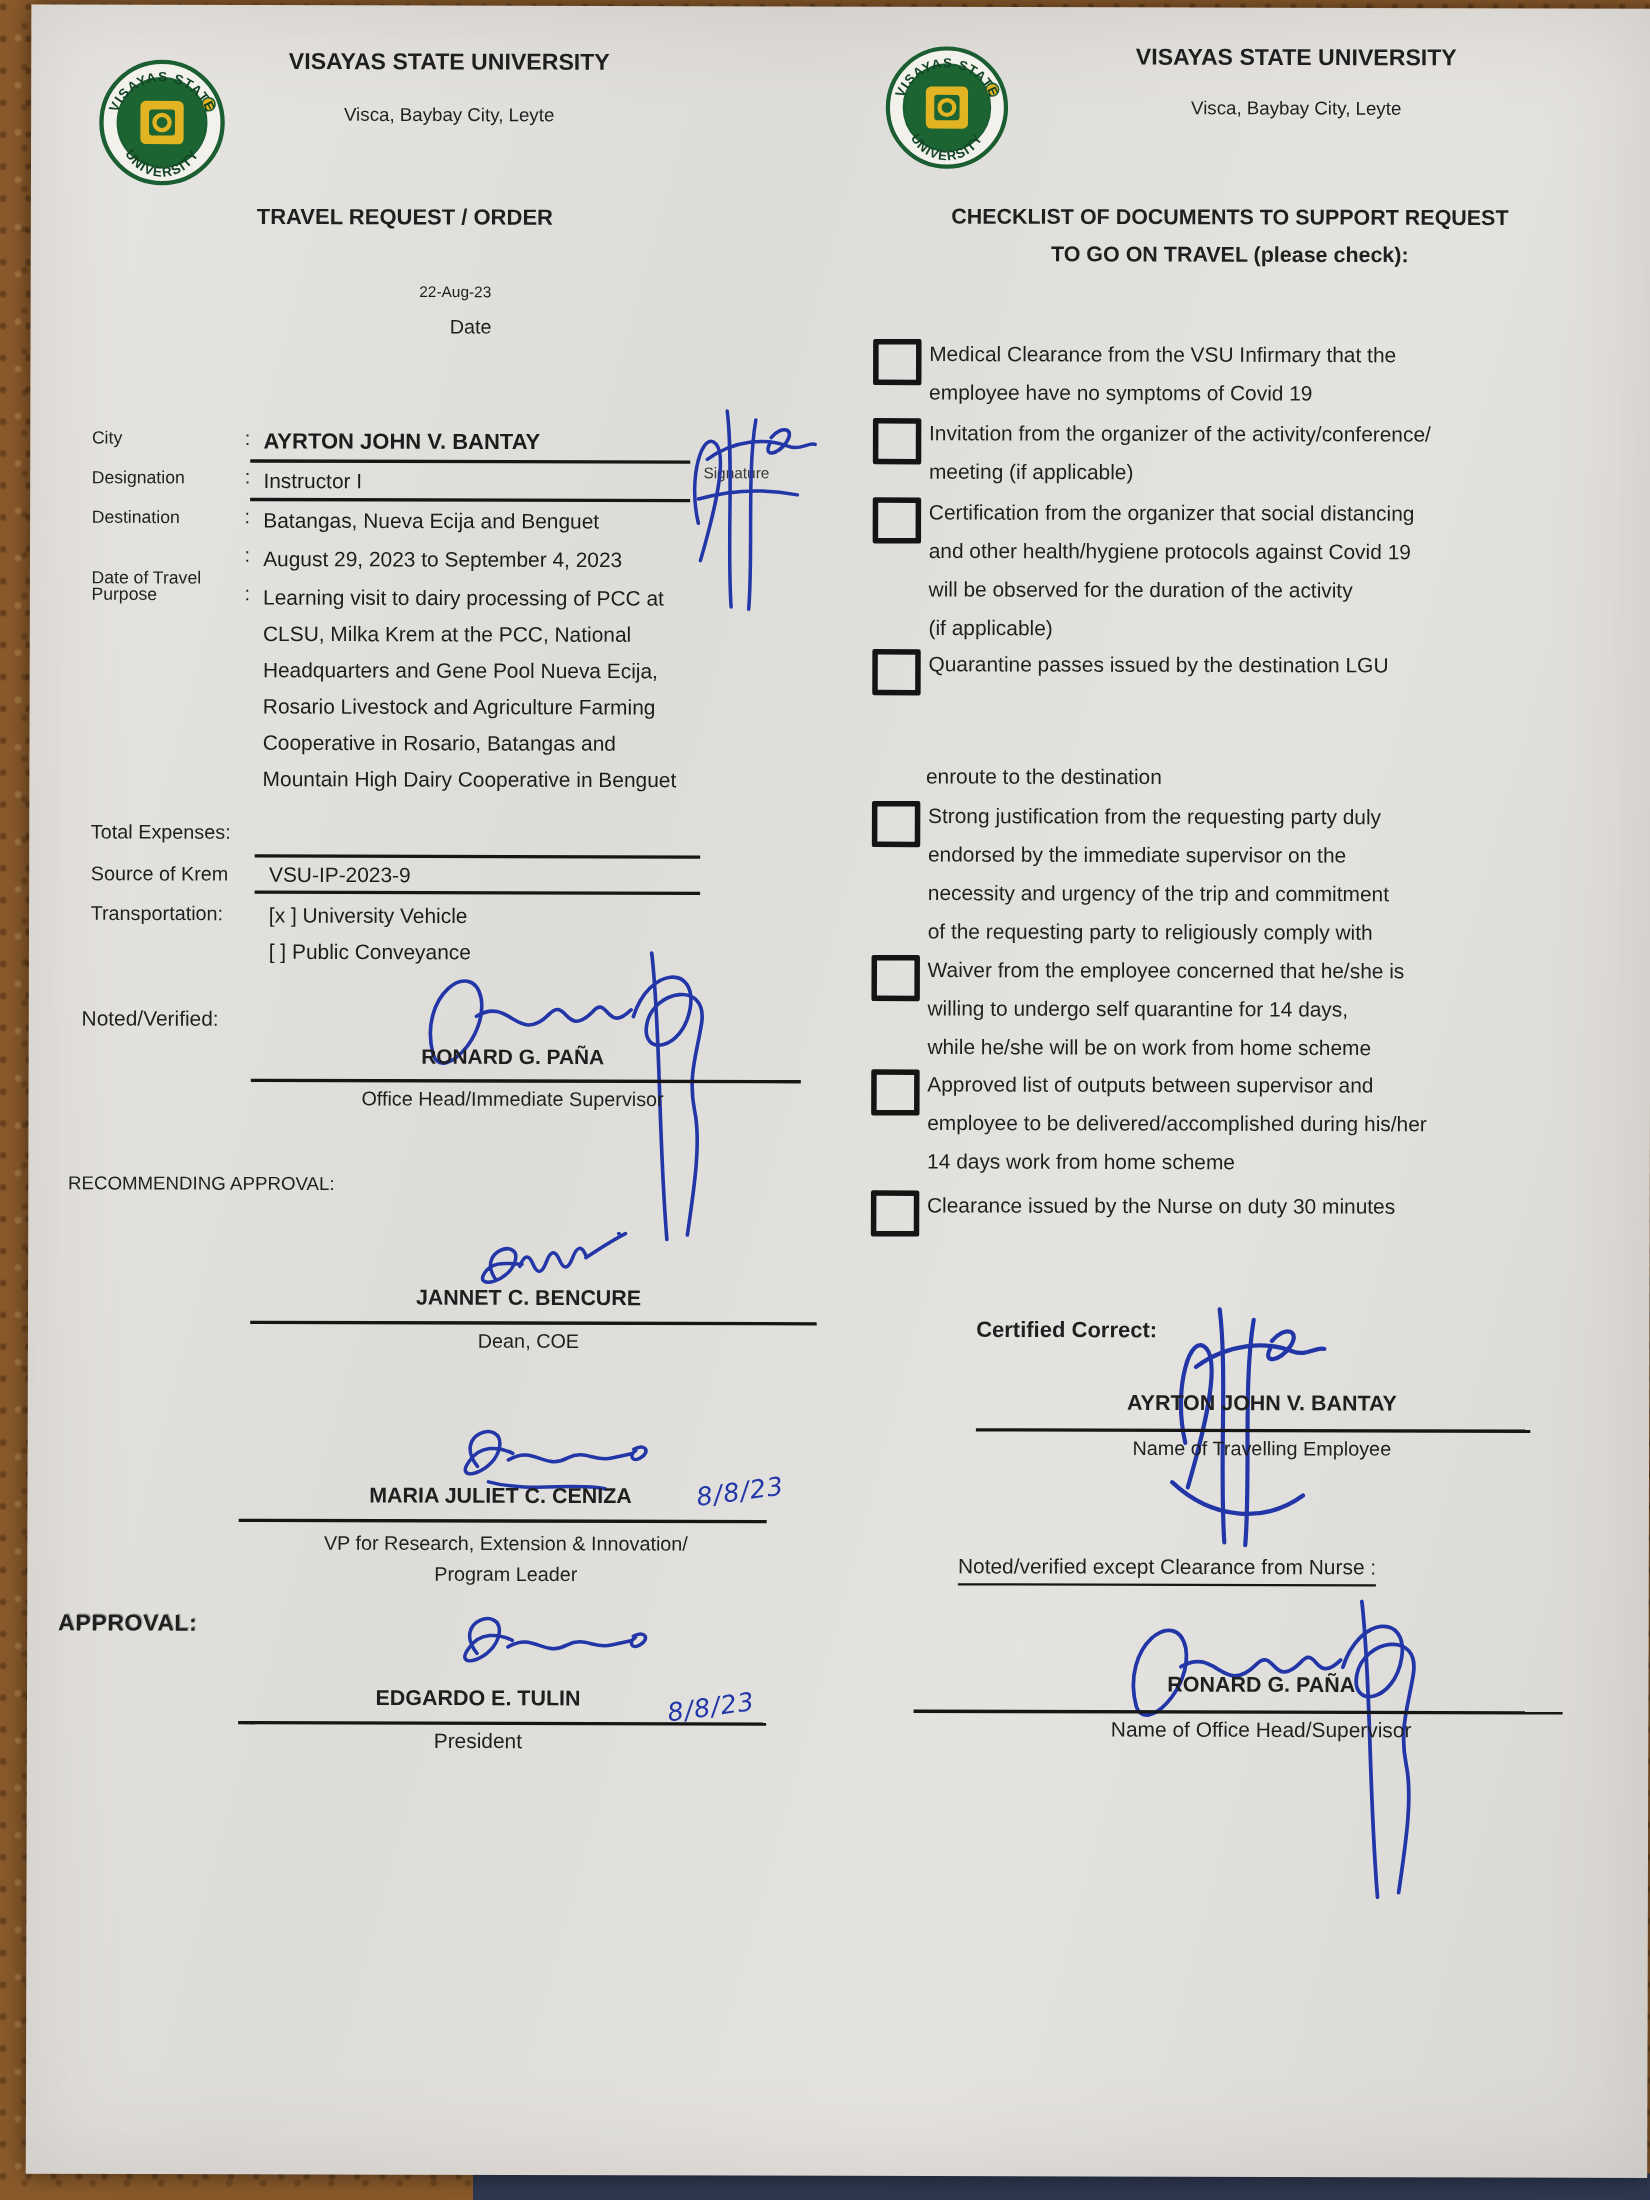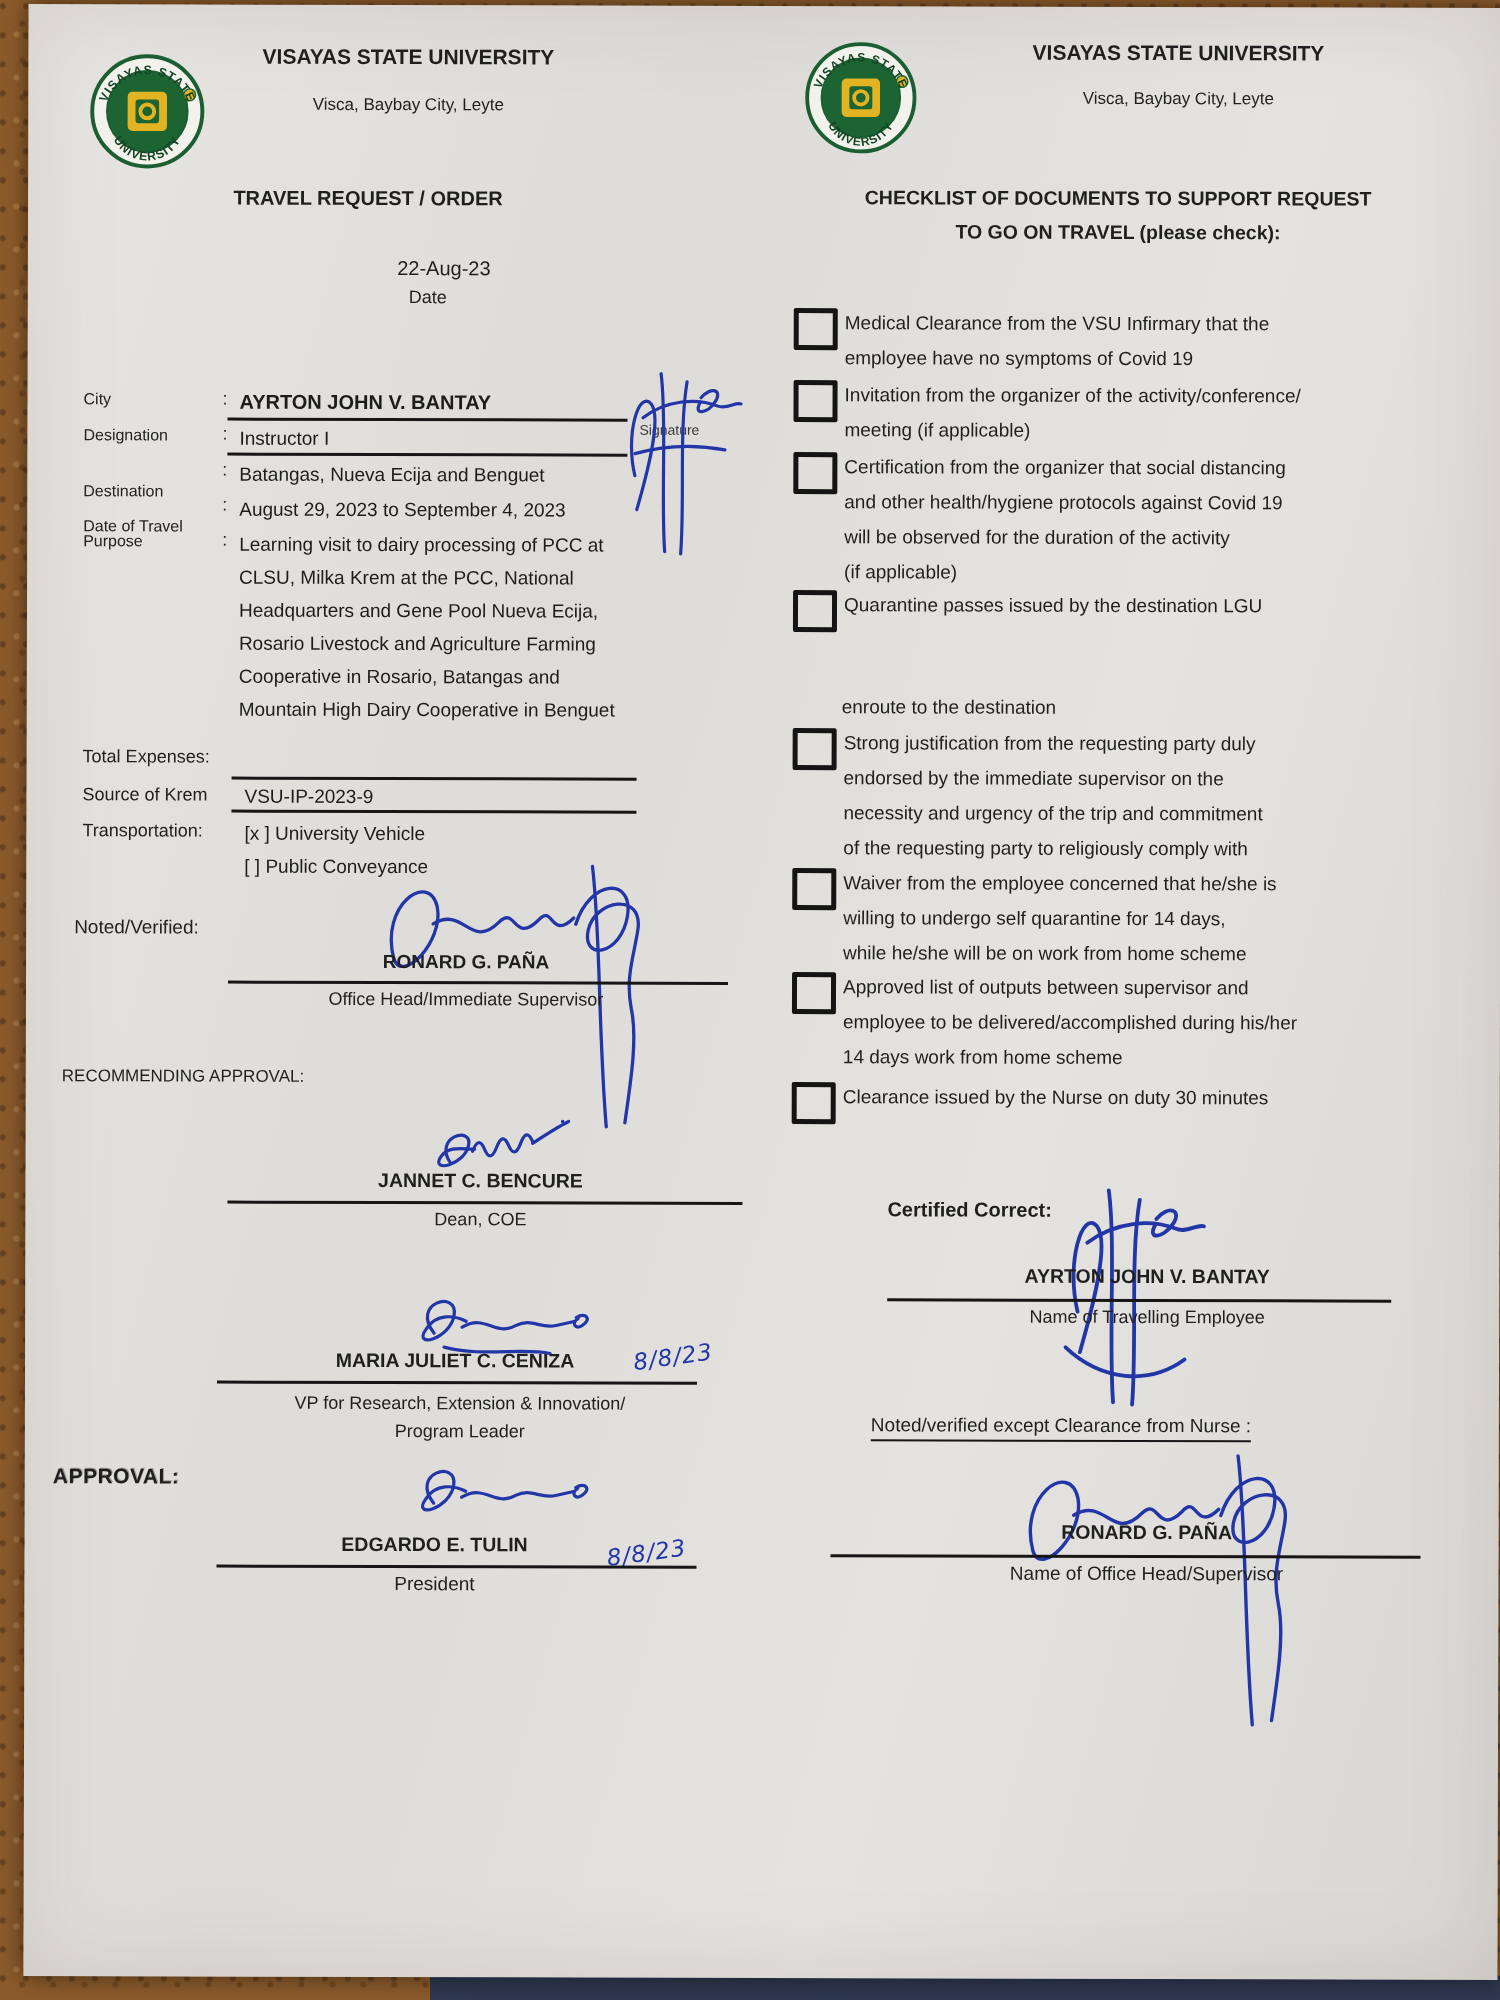--- a/index.html
+++ b/index.html
@@ -65,34 +65,34 @@
       <circle cx="60" cy="60" r="7" fill="none" stroke="#e2b322" stroke-width="4"></circle>
       <circle cx="103" cy="43" r="6" fill="#e2b322" stroke="#1b5e31" stroke-width="1.5"></circle>
       <text class="seal-text" font-size="12.5"><textPath href="#s1t" startOffset="50%" text-anchor="middle">VISAYAS STATE</textPath></text>
       <text class="seal-text" font-size="12.5"><textPath href="#s1b" startOffset="50%" text-anchor="middle">UNIVERSITY</textPath></text>
     </svg>
 
     <div class="abs ctr bold ink" style="left:170px;top:40px;width:420px;font-size:21px;">VISAYAS STATE UNIVERSITY</div>
     <div class="abs ctr ink" style="left:170px;top:90px;width:420px;font-size:17px;">Visca, Baybay City, Leyte</div>
     <div class="abs ctr bold ink" style="left:130px;top:182px;width:420px;font-size:20px;">TRAVEL REQUEST / ORDER</div>
 
-    <div class="abs ctr ink" style="left:326px;top:252px;width:180px;font-size:20px;">22-Aug-23</div>
+    <div class="abs ctr ink" style="left:296px;top:252px;width:180px;font-size:14px;">22-Aug-23</div>
     <div class="abs ctr ink" style="left:310px;top:282px;width:180px;font-size:18px;">Date</div>
 
     <div class="abs field-label" style="left:56px;top:386px;">City</div>
     <div class="abs field-colon" style="left:195px;top:384px;">:</div>
     <div class="abs field-value bold" style="left:212px;top:381px;font-size:20px;">AYRTON JOHN V. BANTAY</div>
     <div class="abs uline" style="left:200px;top:381px;width:400px;height:32px;"></div>
 
     <div class="abs field-label" style="left:56px;top:422px;">Designation</div>
     <div class="abs field-colon" style="left:195px;top:419px;">:</div>
     <div class="abs field-value" style="left:212px;top:417px;text-align:right;">Instructor I</div>
     <div class="abs uline" style="left:200px;top:417px;width:400px;height:31px;"></div>
 
-    <div class="abs field-label" style="left:56px;top:478px;">Destination</div>
+    <div class="abs field-label" style="left:56px;top:458px;">Destination</div>
     <div class="abs field-colon" style="left:195px;top:455px;">:</div>
     <div class="abs field-value" style="left:212px;top:453px;">Batangas,  Nueva Ecija and Benguet</div>
 
     <div class="abs field-label" style="left:56px;top:513px;text-align:right;">Date of Travel</div>
     <div class="abs field-colon" style="left:195px;top:490px;">:</div>
     <div class="abs field-value" style="left:212px;top:488px;">August  29, 2023 to September 4, 2023</div>
 
     <div class="abs field-label" style="left:56px;top:528px;">Purpose</div>
     <div class="abs field-colon" style="left:195px;top:525px;">:</div>
     <div class="abs field-value pre" style="left:212px;top:523px;width:420px;">Learning visit to dairy processing of PCC at

